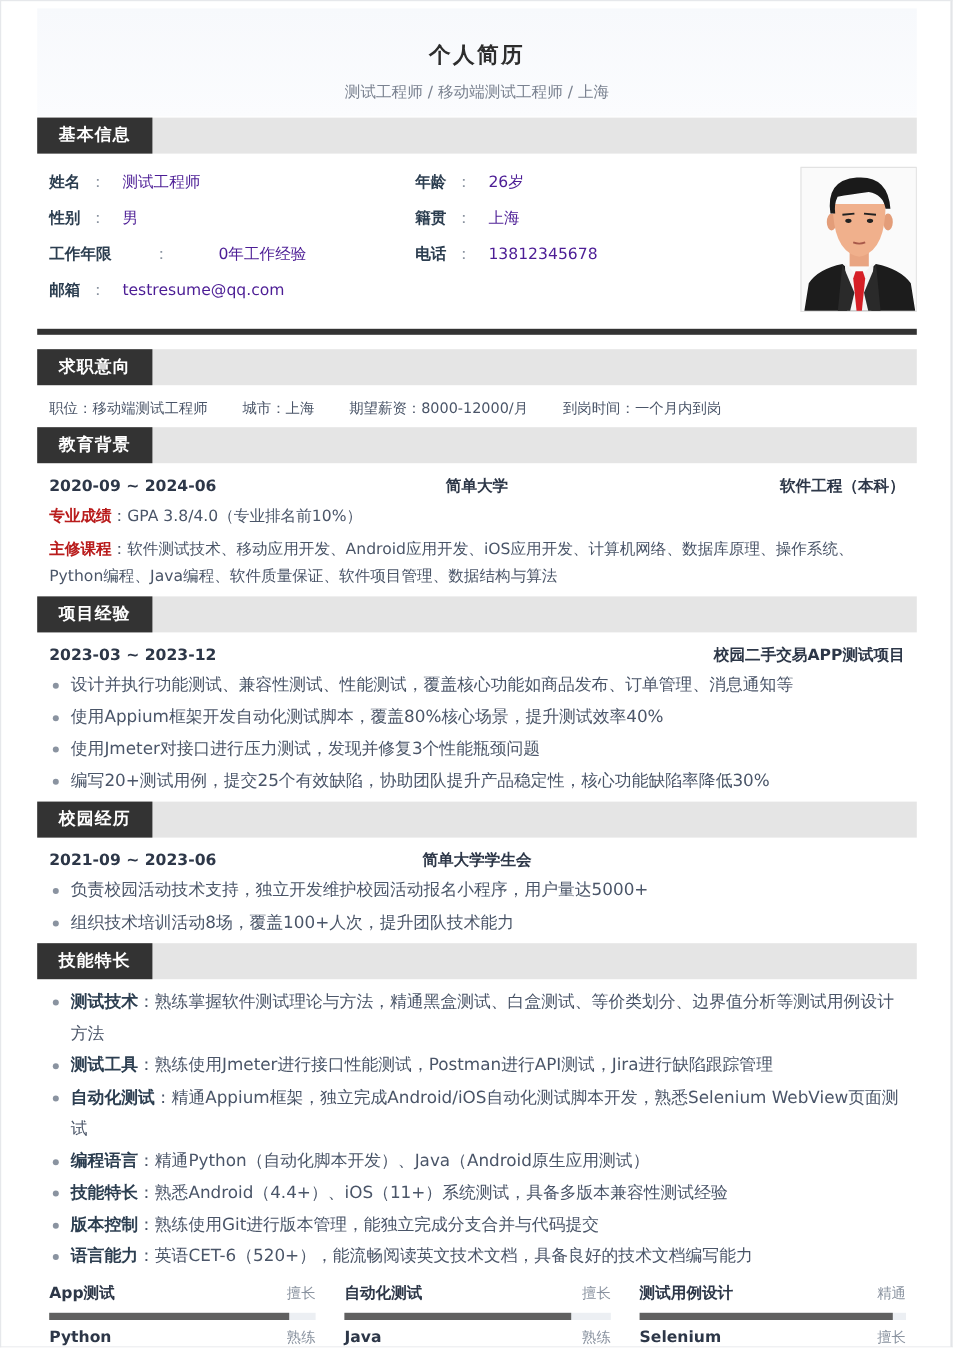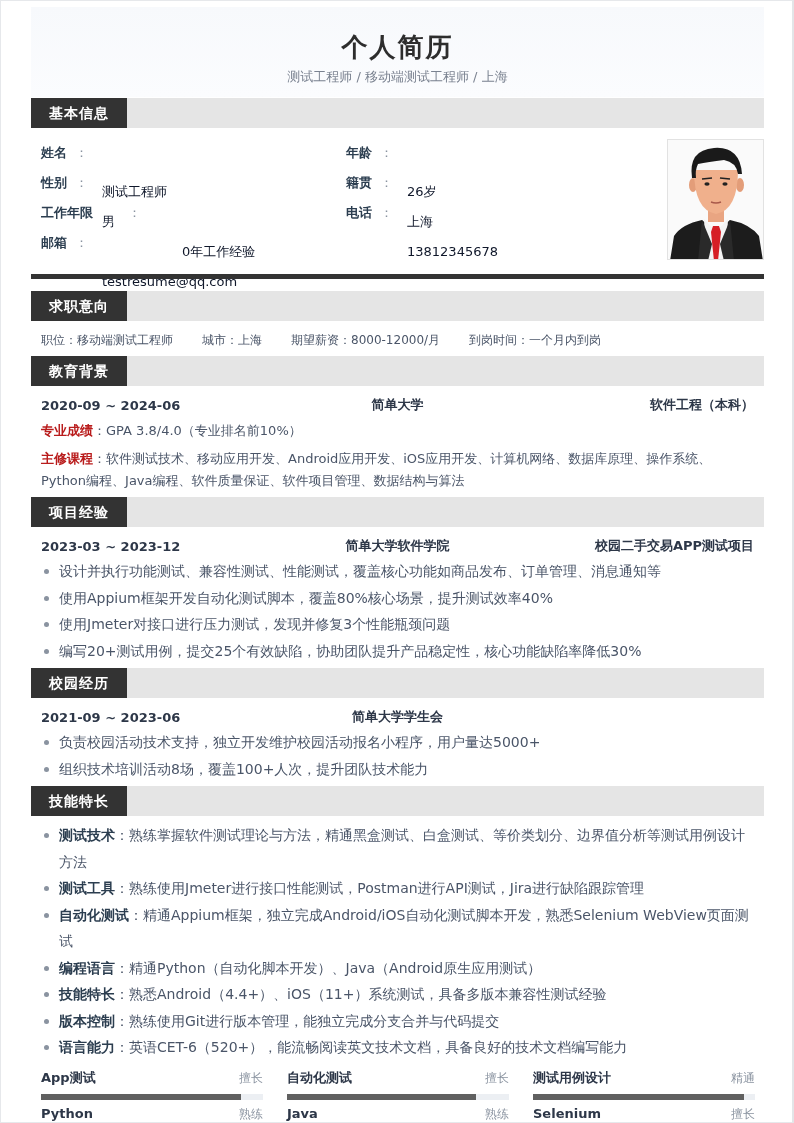--- a/index.html
+++ b/index.html
@@ -2,31 +2,31 @@
 <html><head>
 <meta charset="utf-8">
 <style>
   * { box-sizing: border-box; margin: 0; padding: 0; }
   html, body { width: 794px; height: 1123px; background: #fff; overflow: hidden; }
   body { font-family: "DejaVu Sans", "Liberation Sans", sans-serif; color: #4a5568; position: relative; }
   .page-border { position: absolute; inset: 0; border: 1px solid #e6e8eb; border-right: 2px solid #e3e5e8; pointer-events: none; }
   .wrap { position: absolute; left: 31px; top: 0; width: 733px; }
 
   .header { height: 90px; background: linear-gradient(180deg, #f7f9fc 0%, #fbfcfe 100%); text-align: center; padding-top: 24px; margin-top: 7px; }
-  .header .title { font-size: 26px; font-weight: bold; color: #2d2d2d; letter-spacing: 2px; line-height: 32px; }
+  .header .title { font-size: 18px; font-weight: bold; color: #2d2d2d; letter-spacing: 2px; line-height: 32px; }
   .header .subtitle { font-size: 13px; color: #7a8290; margin-top: 5px; }
 
   .sec-head { height: 30px; background: #e5e5e5; display: flex; }
   .sec-head .tag { width: 96px; background: #333333; color: #fff; font-weight: bold; font-size: 14px; line-height: 30px; padding-left: 18px; letter-spacing: 1px; }
 
   .basic { position: relative; height: 146px; }
   .kv { position: absolute; font-size: 13px; line-height: 16px; display: flex; }
   .kv .k { color: #2c3e50; font-weight: bold; }
   .kv .c { color: #8a93a0; margin: 0 14px 0 8px; }
-  .kv .v { color: #0f172a; margin-top: 39px; }
+  .kv .v { color: #4c1d95; }
   .photo { position: absolute; left: 636px; top: 11px; width: 97px; height: 121px; border: 1px solid #e2e2e2; background: #fafafa; overflow: hidden; }
   .sep { position: absolute; left: 0; top: 146px; width: 733px; height: 5px; background: #333; }
 
   .intent { height: 35px; font-size: 12px; color: #4a5568; display: flex; align-items: center; padding-left: 10px; padding-top: 4px; }
   .intent span { margin-right: 29px; }
 
   .row3 { display: flex; justify-content: space-between; font-size: 13px; font-weight: bold; color: #2d3748; padding: 0 10px; height: 30px; align-items: center; }
   .row3 .c1 { width: 240px; }
   .row3 .c2 { flex: 1; text-align: center; }
   .row3 .c3 { width: 240px; text-align: right; }
@@ -157,21 +157,20 @@
       <b>主修课程</b><span>：软件测试技术、移动应用开发、Android应用开发、iOS应用开发、计算机网络、数据库原理、操作系统、Python编程、Java编程、软件质量保证、软件项目管理、数据结构与算法</span>
     </div>
   </div>
 
   <div class="sec-head">
     <div class="tag">项目经验</div>
   </div>
   <div style="padding-top:7px;">
     <div class="row3" style="height:24px;">
       <span class="c1">2023-03 ~ 2023-12</span>
-      <span class="c2">简单大学软件学院</span>
       <span class="c3">校园二手交易APP测试项目</span>
     </div>
     <ul class="bul" style="padding-bottom:4px;">
       <li>设计并执行功能测试、兼容性测试、性能测试，覆盖核心功能如商品发布、订单管理、消息通知等</li>
       <li>使用Appium框架开发自动化测试脚本，覆盖80%核心场景，提升测试效率40%</li>
       <li>使用Jmeter对接口进行压力测试，发现并修复3个性能瓶颈问题</li>
       <li>编写20+测试用例，提交25个有效缺陷，协助团队提升产品稳定性，核心功能缺陷率降低30%</li>
     </ul>
   </div>
 

